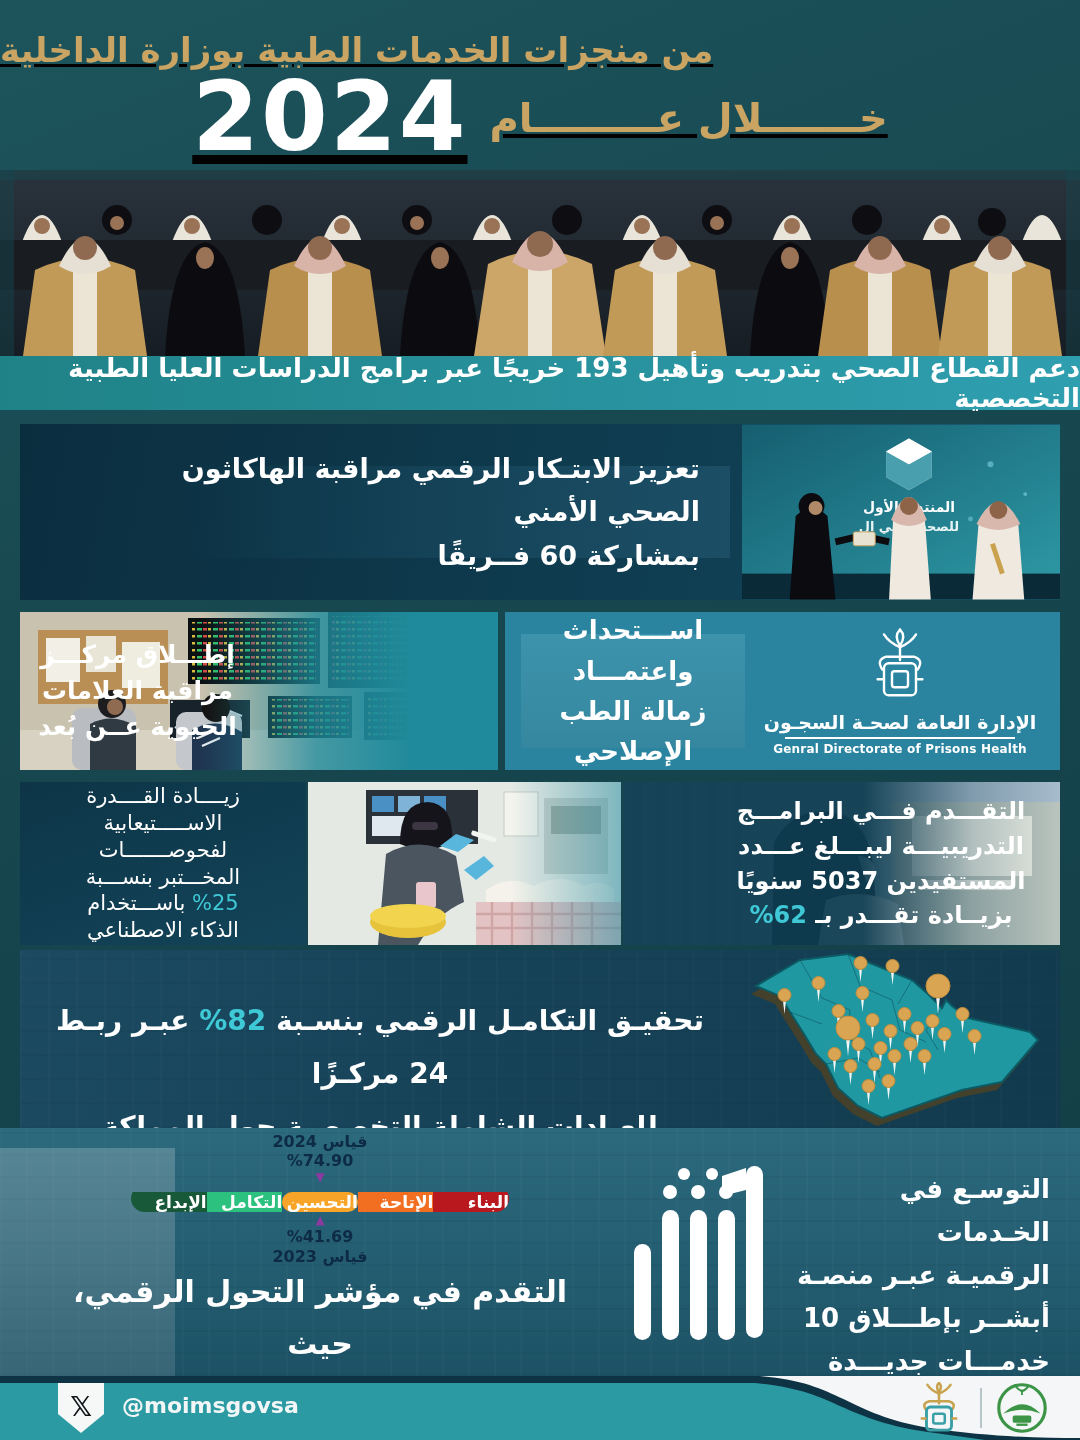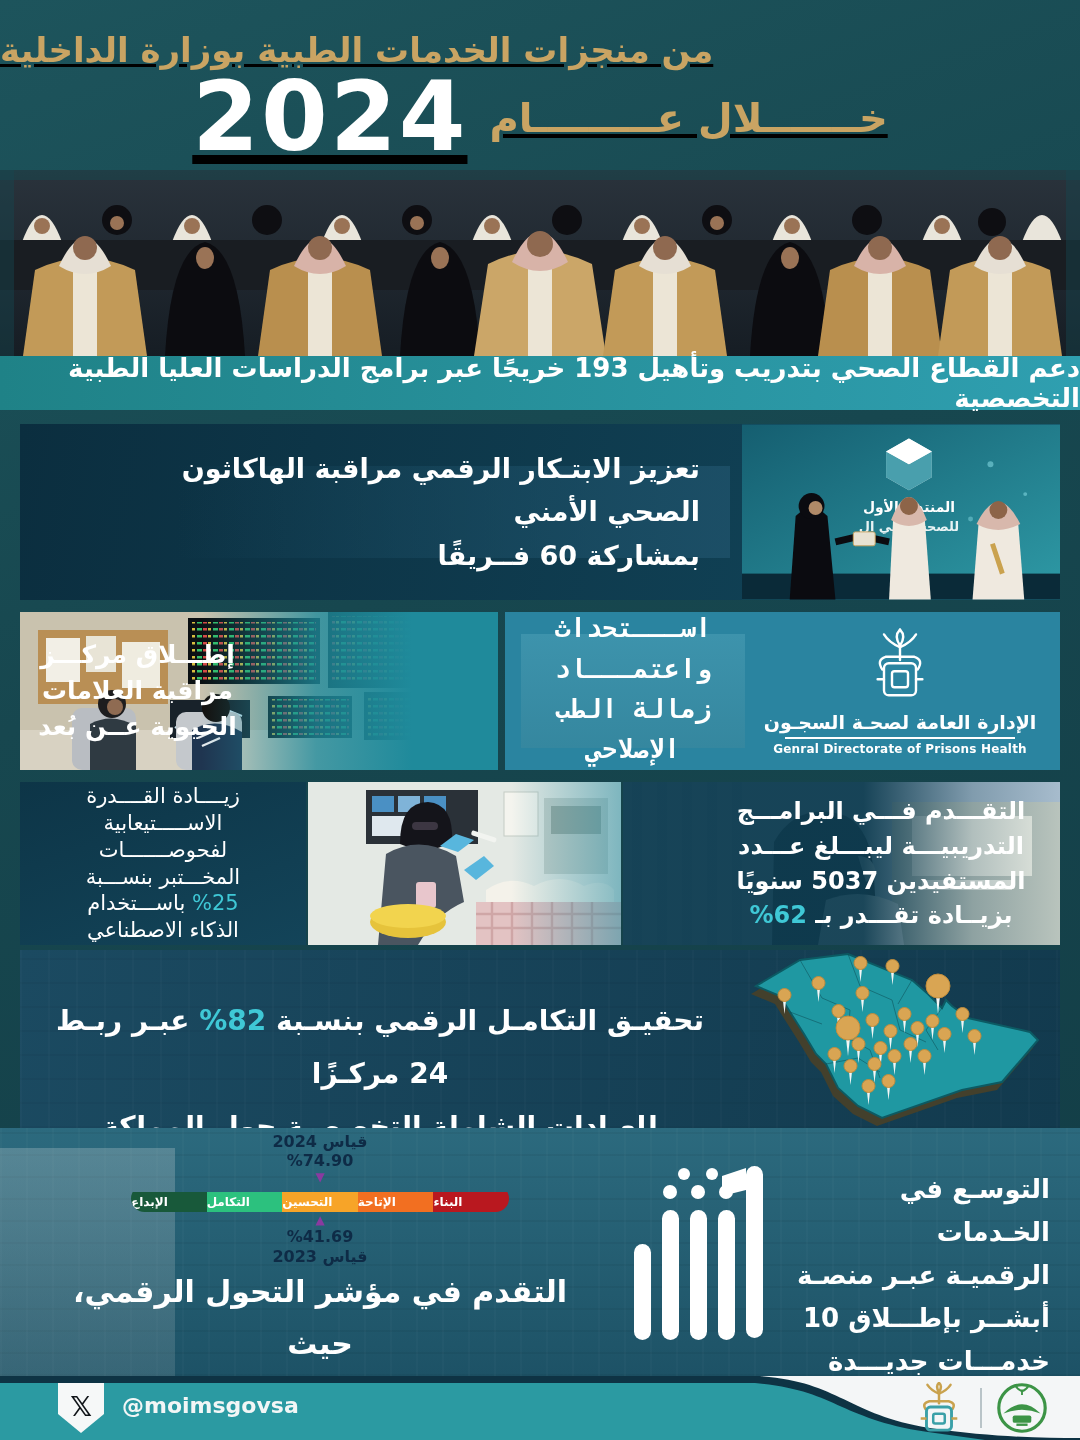--- a/index.html
+++ b/index.html
@@ -38,21 +38,21 @@
     text-align:center;color:#fff;font-size:25px;font-weight:700;line-height:1.45;}
   .prisons{position:absolute;top:612px;left:505px;width:555px;height:158px;background:#2a84a0;}
   .prisons-logo{position:absolute;left:255px;right:20px;top:6px;bottom:6px;
     display:flex;flex-direction:column;align-items:center;justify-content:center;color:#fff;}
   .prisons-name-ar{font-size:19px;font-weight:800;margin-top:2px;}
   .prisons-rule{width:230px;height:2px;background:#fff;margin:4px 0 3px;}
   .prisons-name-en{font-size:12px;font-weight:700;letter-spacing:.2px;}
   .prisons-textbox{position:absolute;right:315px;left:16px;top:22px;bottom:22px;
     background:linear-gradient(180deg,#3d93ac,#35879f);
     display:flex;flex-direction:column;justify-content:center;
-    text-align:center;color:#fff;font-size:26px;font-weight:700;line-height:1.55;font-family:Liberation Mono, monospace;}
+    text-align:center;color:#fff;font-size:26px;font-weight:700;line-height:1.55;}
   
   .lab-text{position:absolute;top:782px;left:20px;width:286px;height:163px;
     background:linear-gradient(160deg,#0d3547,#134459);
     display:flex;flex-direction:column;justify-content:center;
     text-align:center;color:#fff;font-size:21px;font-weight:400;line-height:1.28;}
   .lab-photo{position:absolute;top:782px;left:308px;width:313px;height:163px;overflow:hidden;}
   .training{position:absolute;top:782px;left:623px;right:20px;height:163px;overflow:hidden;}
   .training-overlay{position:absolute;inset:0;
     background:linear-gradient(to right,#0e3c50f0 55%,#0e3c5040 80%,#0e3c5000);}
   .training-text{position:absolute;right:14px;top:0;bottom:0;width:330px;
@@ -77,22 +77,22 @@
     background:
       repeating-linear-gradient(90deg,#ffffff10 0 2px,transparent 2px 26px),
       repeating-linear-gradient(0deg,#00000026 0 2px,transparent 2px 22px);}
   .band-bldg-left{position:absolute;left:0;top:20px;width:175px;bottom:0;
     background:linear-gradient(180deg,#cfd8da44,#9fb3b733);}
   .dtmo{position:absolute;left:60px;top:4px;width:520px;text-align:center;}
   .meas{color:#0e2b46;font-weight:800;font-size:16px;line-height:1.2;}
   .arrow{color:#8a3aa0;font-size:12px;line-height:1;margin:1px 0;}
   .dtmo-bar{display:flex;direction:rtl;width:378px;height:27px;margin:2px auto;
     border-radius:14px;overflow:hidden;}
-  .seg{flex:1;display:flex;align-items:center;justify-content:flex-end;
-    color:#fff;font-size:12px;font-weight:700;margin-top:7px;}
+  .seg{flex:1;display:flex;align-items:center;justify-content:flex-start;
+    color:#fff;font-size:17px;font-weight:700;margin-top:7px;}
   .dtmo-par{margin-top:0;color:#fff;font-weight:800;font-size:30px;line-height:1.75;}
   .absher-logo{position:absolute;right:300px;top:24px;width:160px;height:210px;}
   .absher-text{position:absolute;right:30px;top:40px;width:268px;
     text-align:right;color:#fff;font-size:26px;font-weight:700;line-height:1.65;}
   
   .footer{position:absolute;top:1376px;left:0;right:0;height:64px;}
   .xshield{position:absolute;left:58px;top:7px;width:46px;height:50px;background:#f6f8f8;
     clip-path:polygon(0 0,100% 0,100% 62%,50% 100%,0 62%);
     display:flex;align-items:center;justify-content:center;}
   .xshield span{color:#101418;font-size:27px;font-weight:800;font-family:"DejaVu Sans",sans-serif;transform:translateY(-2px);}
@@ -504,21 +504,21 @@
       <div class="meas">قياس 2024</div>
       <div class="meas num">%74.90</div>
       <div class="arrow">▼</div>
       <div class="dtmo-bar">
         <div class="seg" style="background: rgb(185, 24, 31);">
           <span>البناء</span>
         </div>
         <div class="seg" style="background: rgb(242, 111, 33);">
           <span>الإتاحة</span>
         </div>
-        <div class="seg" style="background: rgb(247, 164, 40);">
+        <div class="seg" style="background: rgb(247, 164, 40); border-radius: 13px;">
           <span>التحسين</span>
         </div>
         <div class="seg" style="background: rgb(44, 193, 126);">
           <span>التكامل</span>
         </div>
         <div class="seg" style="background: rgb(24, 89, 58);">
           <span>الإبداع</span>
         </div>
       </div>
       <div class="arrow">▲</div>

